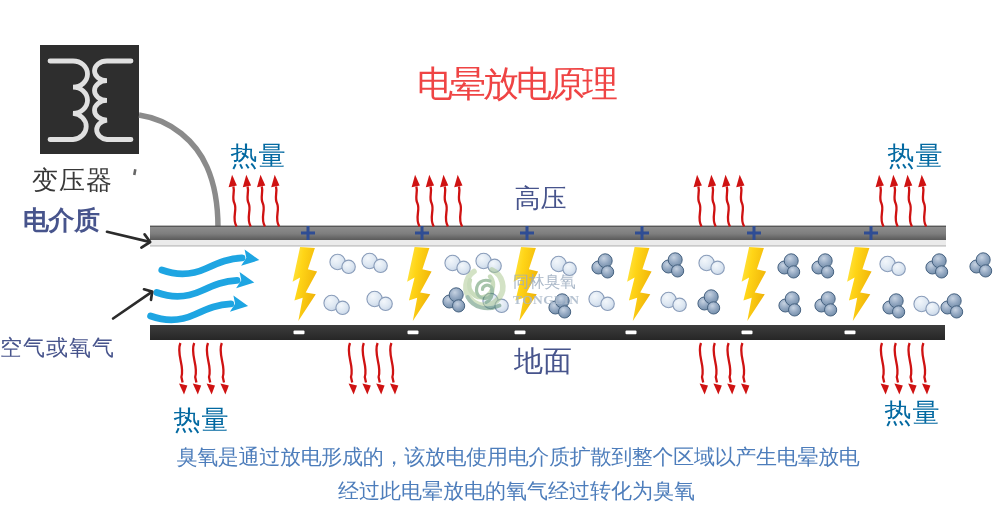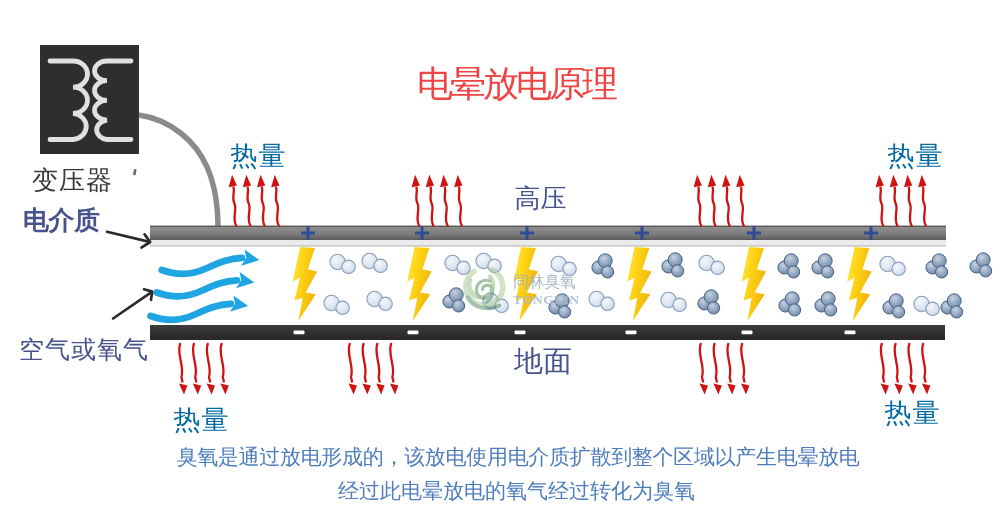--- a/index.html
+++ b/index.html
@@ -6,21 +6,21 @@
 body{font-family:"Liberation Sans",sans-serif;position:relative;}
 .lbl{position:absolute;white-space:nowrap;line-height:1;}
 .navy{color:#47548c;}
 .red{color:#0369a1;letter-spacing:1px;}
 </style>
 </head>
 <body>
 <div class="lbl" style="left:417px;top:66px;font-size:36px;color:#ef4444;letter-spacing:-3px;font-weight:500;">电晕放电原理</div>
 <div class="lbl" style="left:32px;top:167px;font-size:26px;color:#383838;letter-spacing:1px;">变压器</div>
 <div class="lbl navy" style="left:23px;top:207px;font-size:26px;letter-spacing:-0.5px;font-weight:bold;">电介质</div>
-<div class="lbl navy" style="left:19px;top:337px;font-size:25px;letter-spacing:1px;">空气或氧气</div>
+<div class="lbl navy" style="left:0;top:337px;font-size:22px;letter-spacing:1px;">空气或氧气</div>
 <div class="lbl navy" style="left:514.5px;top:185px;font-size:26px;">高压</div>
 <div class="lbl navy" style="left:514px;top:347px;font-size:29px;">地面</div>
 <div class="lbl red" style="left:230.5px;top:142.5px;font-size:27px;">热量</div>
 <div class="lbl red" style="left:887.5px;top:143px;font-size:27px;">热量</div>
 <div class="lbl red" style="left:173.5px;top:406.5px;font-size:27px;">热量</div>
 <div class="lbl red" style="left:884.5px;top:399.5px;font-size:27px;">热量</div>
 <div class="lbl" style="left:0;top:446px;width:1036px;text-align:center;font-size:21px;color:#4d7dbb;letter-spacing:-0.3px;">臭氧是通过放电形成的，该放电使用电介质扩散到整个区域以产生电晕放电</div>
 <div class="lbl" style="left:0;top:480px;width:1033px;text-align:center;font-size:21px;color:#4d7dbb;">经过此电晕放电的氧气经过转化为臭氧</div>
 <svg width="1000" height="514" style="position:absolute;left:0;top:0">
 <defs>

